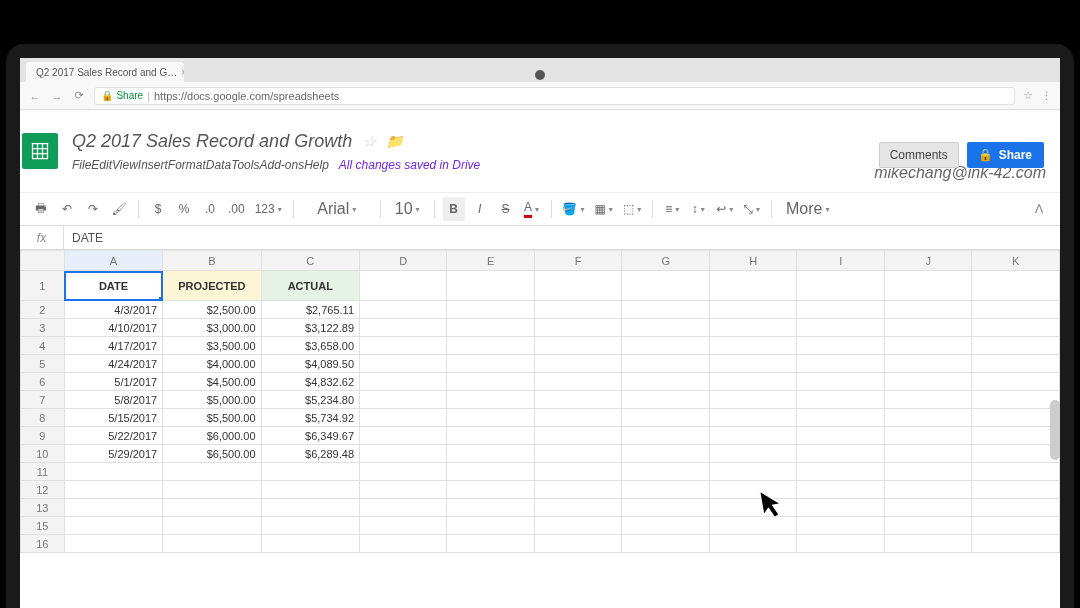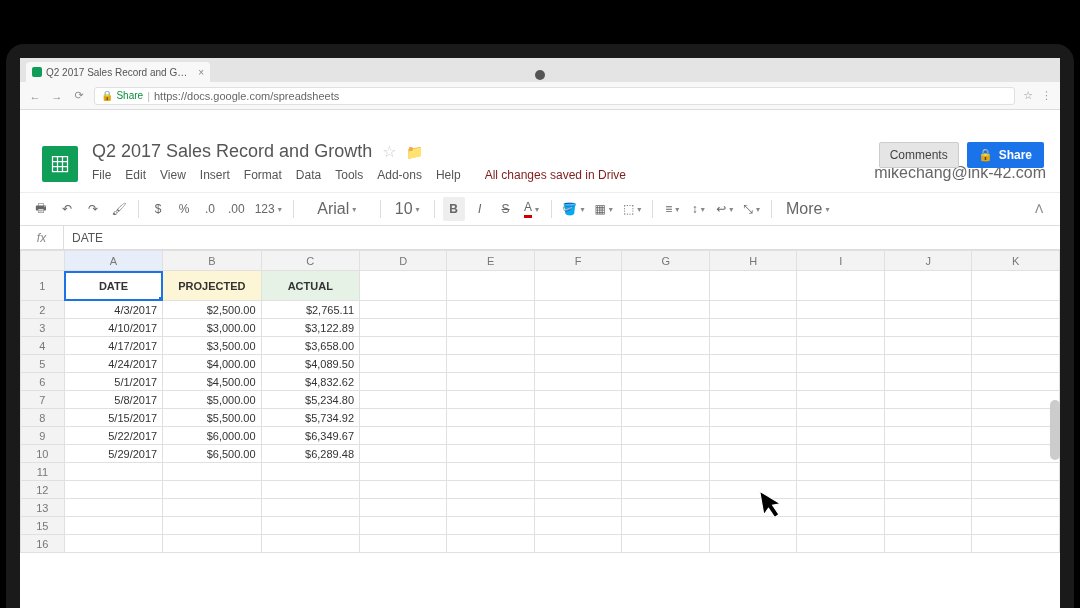--- a/index.html
+++ b/index.html
@@ -42,21 +42,21 @@
   .tabbar {
     height: 24px;
     background: #e4e4e4;
     display: flex;
     align-items: flex-end;
     padding: 4px 6px 0 6px;
   }
   .tab {
     background: #f8f8f8;
     height: 20px;
-    width: 184px;
+    width: 158px;
     border-radius: 4px 4px 0 0;
     font-size: 10px;
     color: #555;
     display: flex;
     align-items: center;
     padding: 0 6px;
     gap: 4px;
     overflow: hidden;
     white-space: nowrap;
   }
@@ -92,22 +92,23 @@
   .addr-actions { display:flex; gap:8px; color:#999; }
 
   
   .sheets {
     background:#fff;
     height: calc(100% - 52px);
     position: relative;
   }
   .sheet-header {
     display:flex;
-    align-items:flex-end;
-    padding: 10px 14px 0 22px;
+    align-items:center;
+    padding: 10px 14px 0 2px;
+    font-style: italic;
   }
   .sheet-logo {
     width: 36px; height: 36px;
     background:#0f9d58;
     border-radius: 2px;
     display:flex; align-items:center; justify-content:center;
     margin-right: 14px;
   }
   .sheet-logo svg { fill:#fff; }
   .title-area { flex:1; }
@@ -115,27 +116,26 @@
     font-size: 18px;
     color:#555;
     display:flex;
     align-items:center;
     gap:10px;
   }
   .star { color:#ccc; font-size:16px; }
   .folder-ico { color:#888; font-size:14px; }
   .menubar {
     display:flex;
-    gap: 14px;
     font-size: 12px;
     color:#555;
     margin-top: 6px;
     align-items: center;
   }
-  .save-status { color:#7f1d1d; margin-left:10px; }
+  .save-status { color:#6d28d9; margin-left:10px; }
   .header-right {
     display:flex;
     align-items:center;
     gap:10px;
     margin-top:4px;
   }
   .user-email { font-size:16px; color:#666;margin-top:40px; }
   .btn-comments {
     border:1px solid #ccc;
     background:#e5e5e5;

